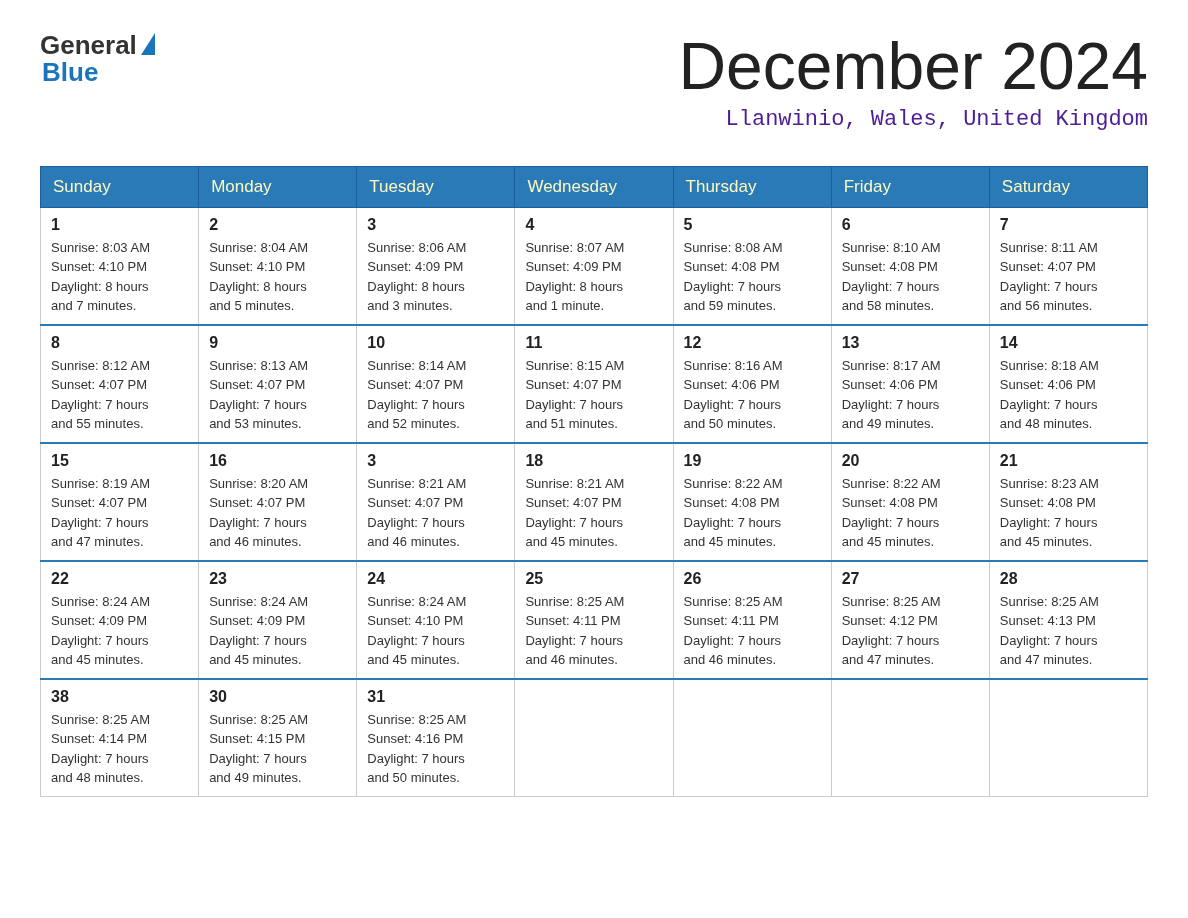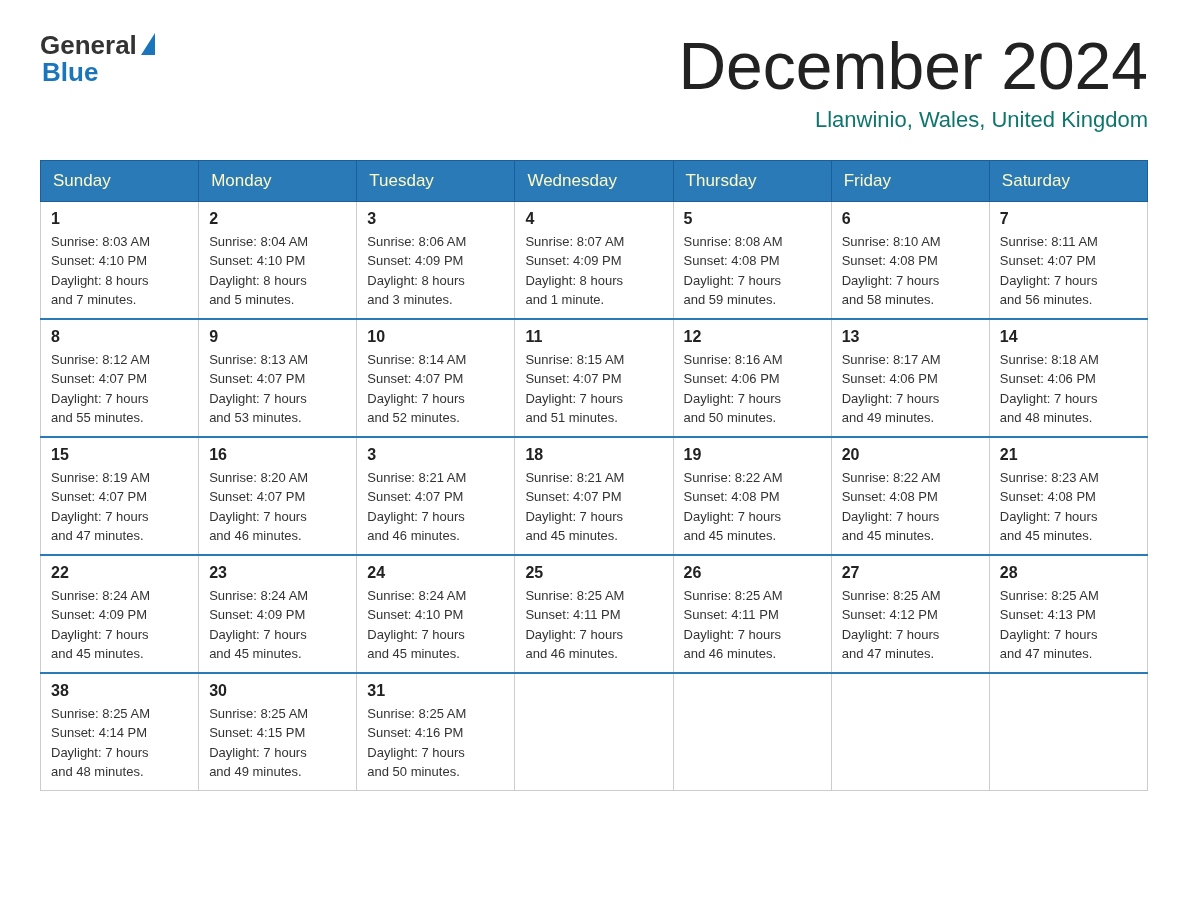--- a/index.html
+++ b/index.html
@@ -7,21 +7,21 @@
       font-family: Arial, sans-serif;
       background: #fff;
       padding: 30px 40px;
       width: 1188px;
       min-height: 918px;
     }
     .header {
       display: flex;
       justify-content: space-between;
       align-items: flex-start;
-      margin-bottom: 27px;
+      margin-bottom: 34px;
     }
     .logo {
       display: flex;
       flex-direction: column;
       align-items: flex-start;
     }
     .logo-top {
       display: flex;
       align-items: center;
     }
@@ -48,22 +48,23 @@
       text-align: right;
     }
     .month-title {
       font-size: 66px;
       font-weight: 300;
       color: #222;
       line-height: 1.1;
     }
     .location {
       font-size: 22px;
-      color: #0f766e;
+      color: #4c1d95;
       margin-top: 4px;
+      font-family: Liberation Mono, monospace;
     }
     .calendar-table {
       width: 100%;
       border-collapse: collapse;
       border: 1px solid #999;
     }
     .calendar-table th {
       background-color: #2a7ab8;
       color: #fef9c3;
       padding: 10px 12px;

